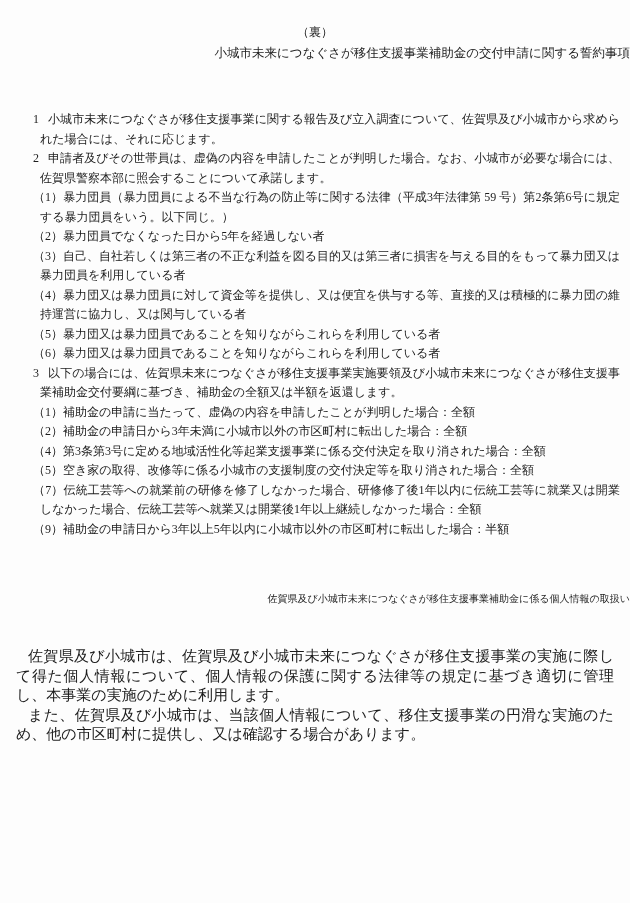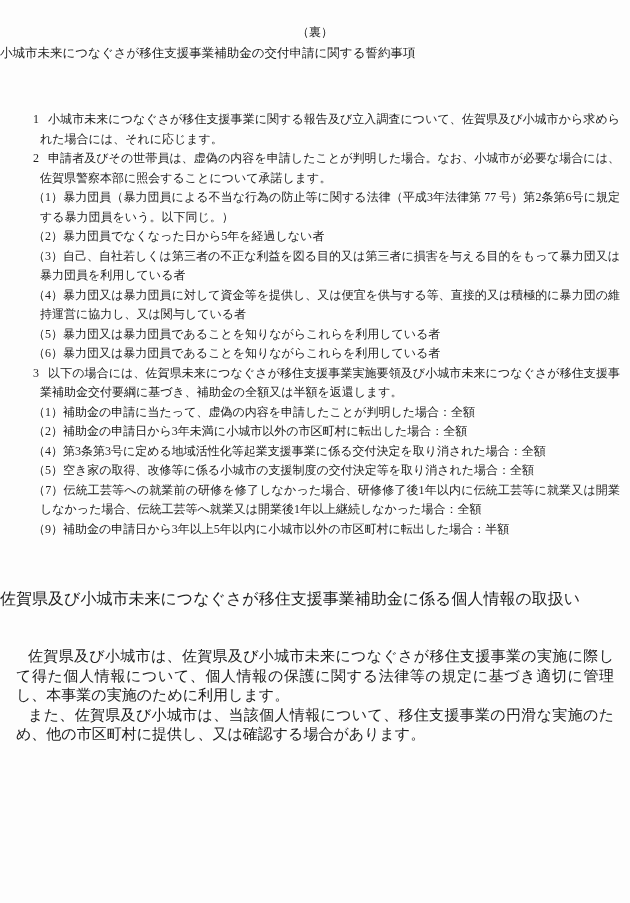--- a/index.html
+++ b/index.html
@@ -21,43 +21,43 @@
     overflow: hidden;
     background: #fdfdfd;
   }
   .back-label {
     text-align: center;
     font-size: 12px;
     line-height: 16px;
   }
   .doc-title {
     margin: 5px 0 0 0;
-    text-align: left;
+    text-align: right;
     font-size: 12.5px;
     font-weight: normal;
     line-height: 17px;
   }
   .pledge-items {
     margin: 48px 10px 0 33px;
   }
   .pledge-items p {
     margin: 0;
     font-size: 12px;
     line-height: 19.5px;
     text-align: justify;
     padding-left: 7px;
     text-indent: -7px;
   }
   .kind-num .item-label {
     margin-right: 9px;
   }
   .privacy-title {
     margin: 50px 0 0 0;
-    text-align: left;
-    font-size: 16px;
+    text-align: right;
+    font-size: 10px;
     font-weight: normal;
     line-height: 19px;
   }
   .privacy-body {
     margin: 39px 16px 0 16px;
   }
   .privacy-body p {
     margin: 0;
     font-size: 15px;
     line-height: 19.5px;
@@ -69,21 +69,21 @@
 <body>
 
 <div class="page">
   <div class="back-label">（裏）</div>
 
   <h1 class="doc-title">小城市未来につなぐさが移住支援事業補助金の交付申請に関する誓約事項</h1>
 
   <div class="pledge-items">
       <p class="pledge-item kind-num"><span class="item-label">1</span><span class="item-text">小城市未来につなぐさが移住支援事業に関する報告及び立入調査について、佐賀県及び小城市から求められた場合には、それに応じます。</span></p>
       <p class="pledge-item kind-num"><span class="item-label">2</span><span class="item-text">申請者及びその世帯員は、虚偽の内容を申請したことが判明した場合。なお、小城市が必要な場合には、佐賀県警察本部に照会することについて承諾します。</span></p>
-      <p class="pledge-item kind-paren"><span class="item-label">（1）</span><span class="item-text">暴力団員（暴力団員による不当な行為の防止等に関する法律（平成3年法律第 77 号）第2条第6号に規定する暴力団員をいう。以下同じ。）</span></p>
+      <p class="pledge-item kind-paren"><span class="item-label">（1）</span><span class="item-text">暴力団員（暴力団員による不当な行為の防止等に関する法律（平成3年法律第 59 号）第2条第6号に規定する暴力団員をいう。以下同じ。）</span></p>
       <p class="pledge-item kind-paren"><span class="item-label">（2）</span><span class="item-text">暴力団員でなくなった日から5年を経過しない者</span></p>
       <p class="pledge-item kind-paren"><span class="item-label">（3）</span><span class="item-text">自己、自社若しくは第三者の不正な利益を図る目的又は第三者に損害を与える目的をもって暴力団又は暴力団員を利用している者</span></p>
       <p class="pledge-item kind-paren"><span class="item-label">（4）</span><span class="item-text">暴力団又は暴力団員に対して資金等を提供し、又は便宜を供与する等、直接的又は積極的に暴力団の維持運営に協力し、又は関与している者</span></p>
       <p class="pledge-item kind-paren"><span class="item-label">（5）</span><span class="item-text">暴力団又は暴力団員であることを知りながらこれらを利用している者</span></p>
       <p class="pledge-item kind-paren"><span class="item-label">（6）</span><span class="item-text">暴力団又は暴力団員であることを知りながらこれらを利用している者</span></p>
       <p class="pledge-item kind-num"><span class="item-label">3</span><span class="item-text">以下の場合には、佐賀県未来につなぐさが移住支援事業実施要領及び小城市未来につなぐさが移住支援事業補助金交付要綱に基づき、補助金の全額又は半額を返還します。</span></p>
       <p class="pledge-item kind-paren"><span class="item-label">（1）</span><span class="item-text">補助金の申請に当たって、虚偽の内容を申請したことが判明した場合：全額</span></p>
       <p class="pledge-item kind-paren"><span class="item-label">（2）</span><span class="item-text">補助金の申請日から3年未満に小城市以外の市区町村に転出した場合：全額</span></p>
       <p class="pledge-item kind-paren"><span class="item-label">（4）</span><span class="item-text">第3条第3号に定める地域活性化等起業支援事業に係る交付決定を取り消された場合：全額</span></p>
       <p class="pledge-item kind-paren"><span class="item-label">（5）</span><span class="item-text">空き家の取得、改修等に係る小城市の支援制度の交付決定等を取り消された場合：全額</span></p>

